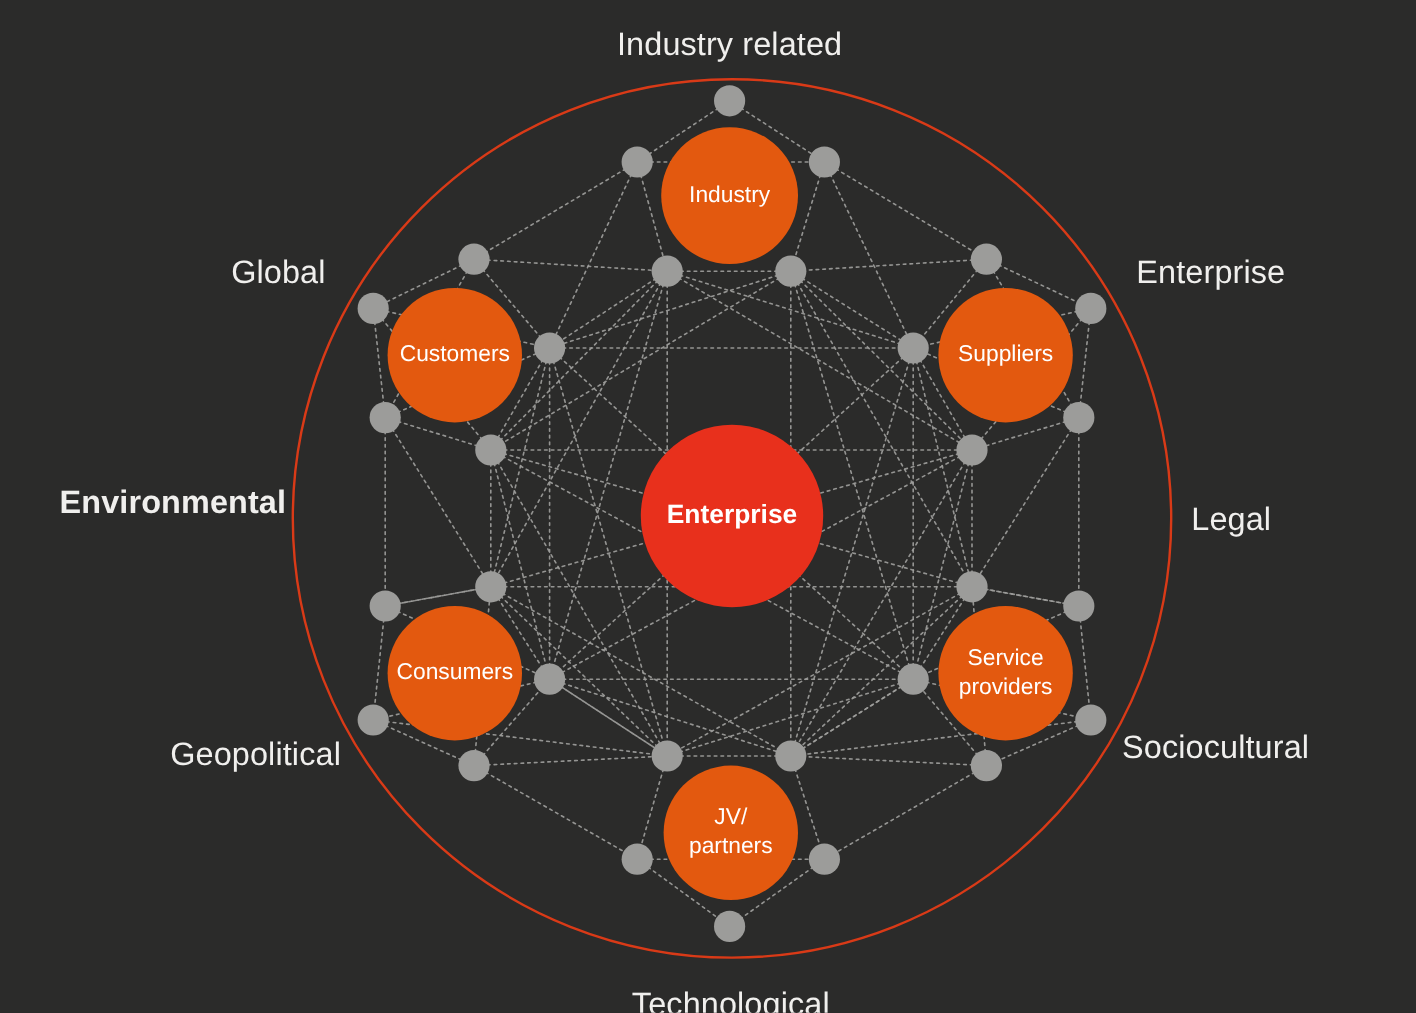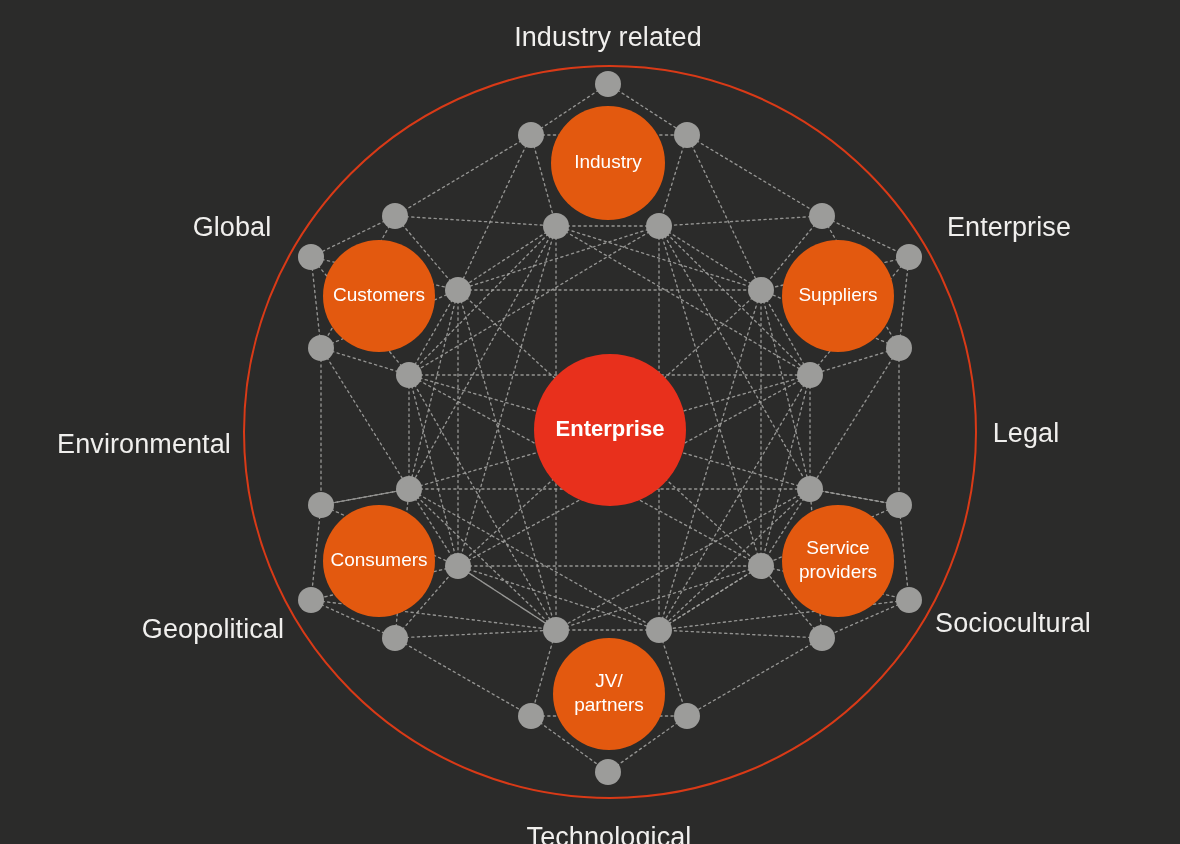--- a/index.html
+++ b/index.html
@@ -263,20 +263,20 @@
           <circle cx="610" cy="430" r="76" class="center-circle"></circle>
           <text x="610" y="430" class="center-label">Enterprise</text>
         </g>
       </g>
   </svg>
 
   <div id="outer-label-layer">
       <div class="outer-label" style="left: 608px; top: 37px; transform: translate(-50%, -50%);">Industry related</div>
       <div class="outer-label" style="left: 232px; top: 227px; transform: translate(-50%, -50%);">Global</div>
       <div class="outer-label" style="left: 1009px; top: 227px; transform: translate(-50%, -50%);">Enterprise</div>
-      <div class="outer-label" style="left: 144px; top: 444px; transform: translate(-50%, -50%);">Environmental</div>
+      <div class="outer-label" style="left: 144px; top: 419px; transform: translate(-50%, -50%); font-weight: bold;">Environmental</div>
       <div class="outer-label" style="left: 1026px; top: 433px; transform: translate(-50%, -50%); text-align: right;">Legal</div>
       <div class="outer-label" style="left: 213px; top: 629px; transform: translate(-50%, -50%); text-align: right;">Geopolitical</div>
       <div class="outer-label" style="left: 1013px; top: 623px; transform: translate(-50%, -50%);">Sociocultural</div>
       <div class="outer-label" style="left: 609px; top: 821px; transform: translate(-50%, -50%); margin-top: 16px;">Technological</div>
     </div>
 
 </div>
 
 </body></html>

